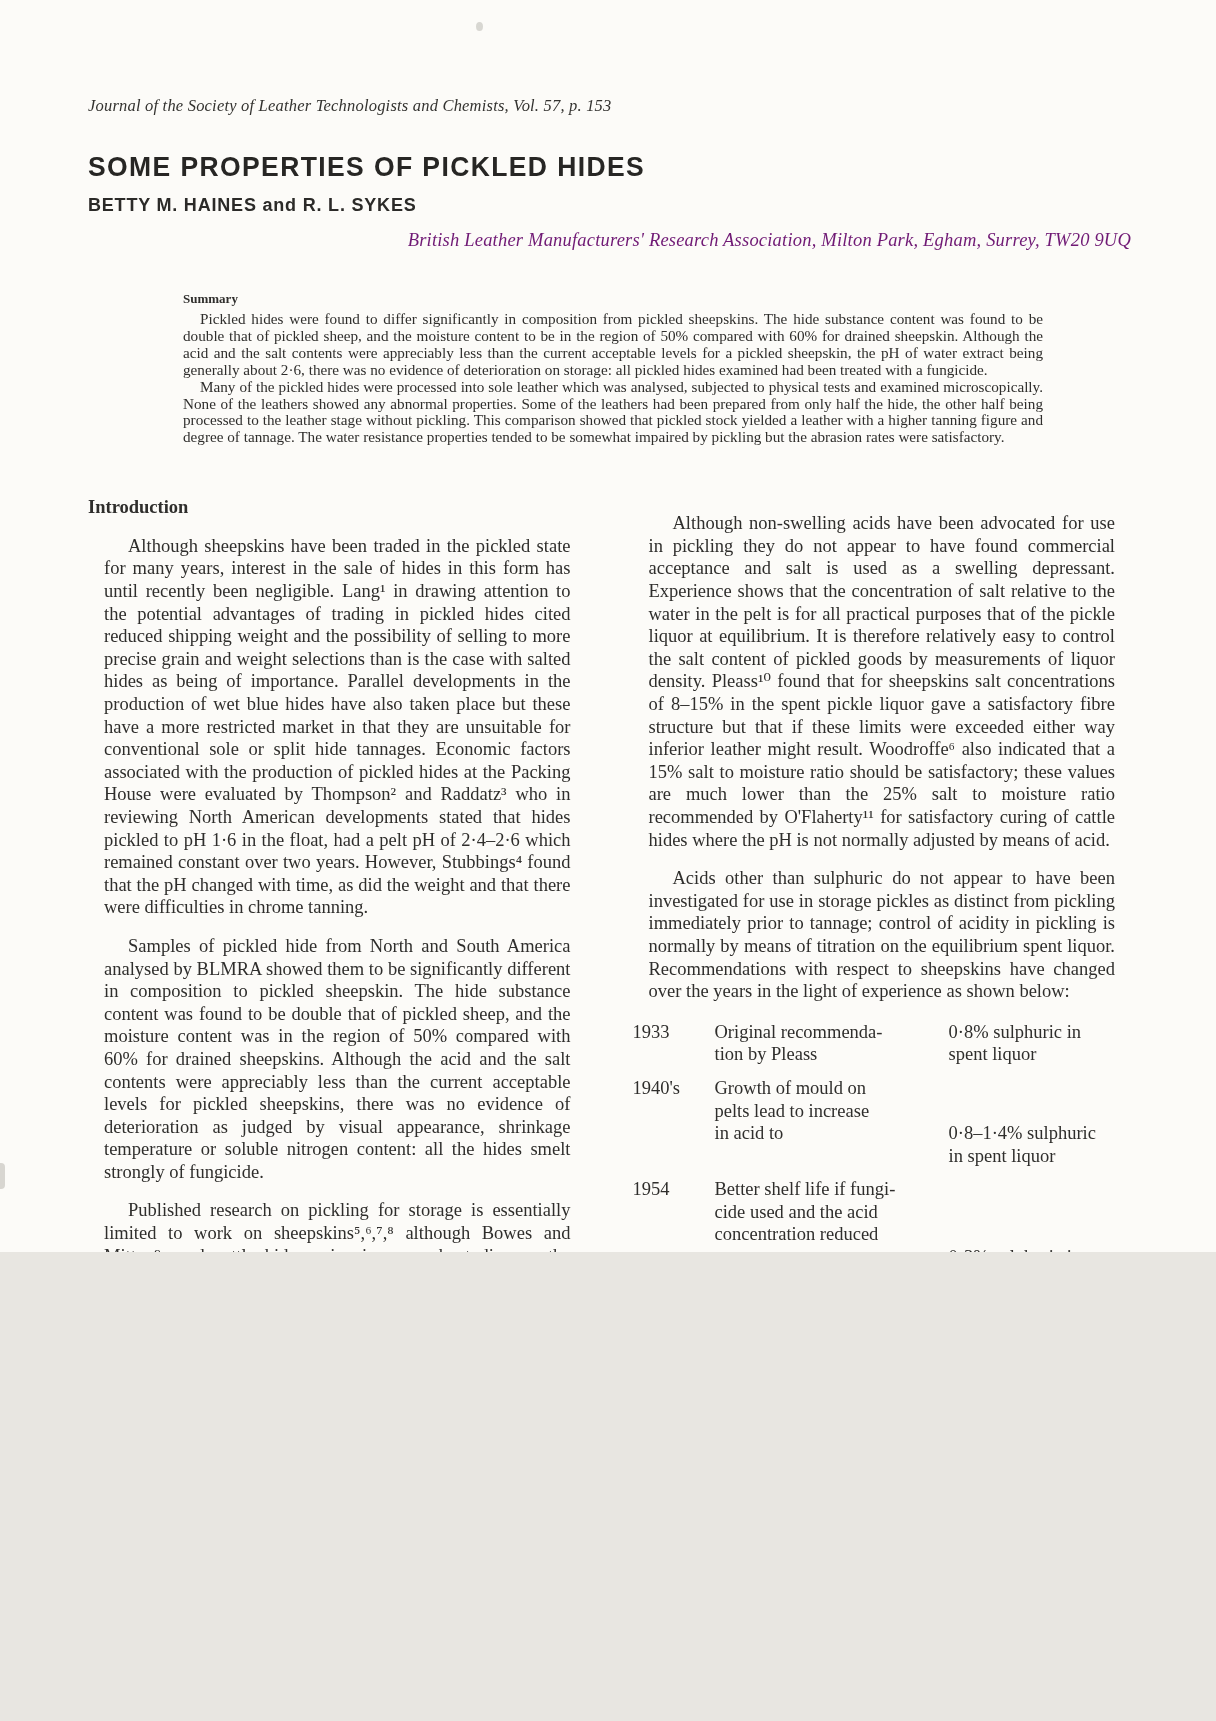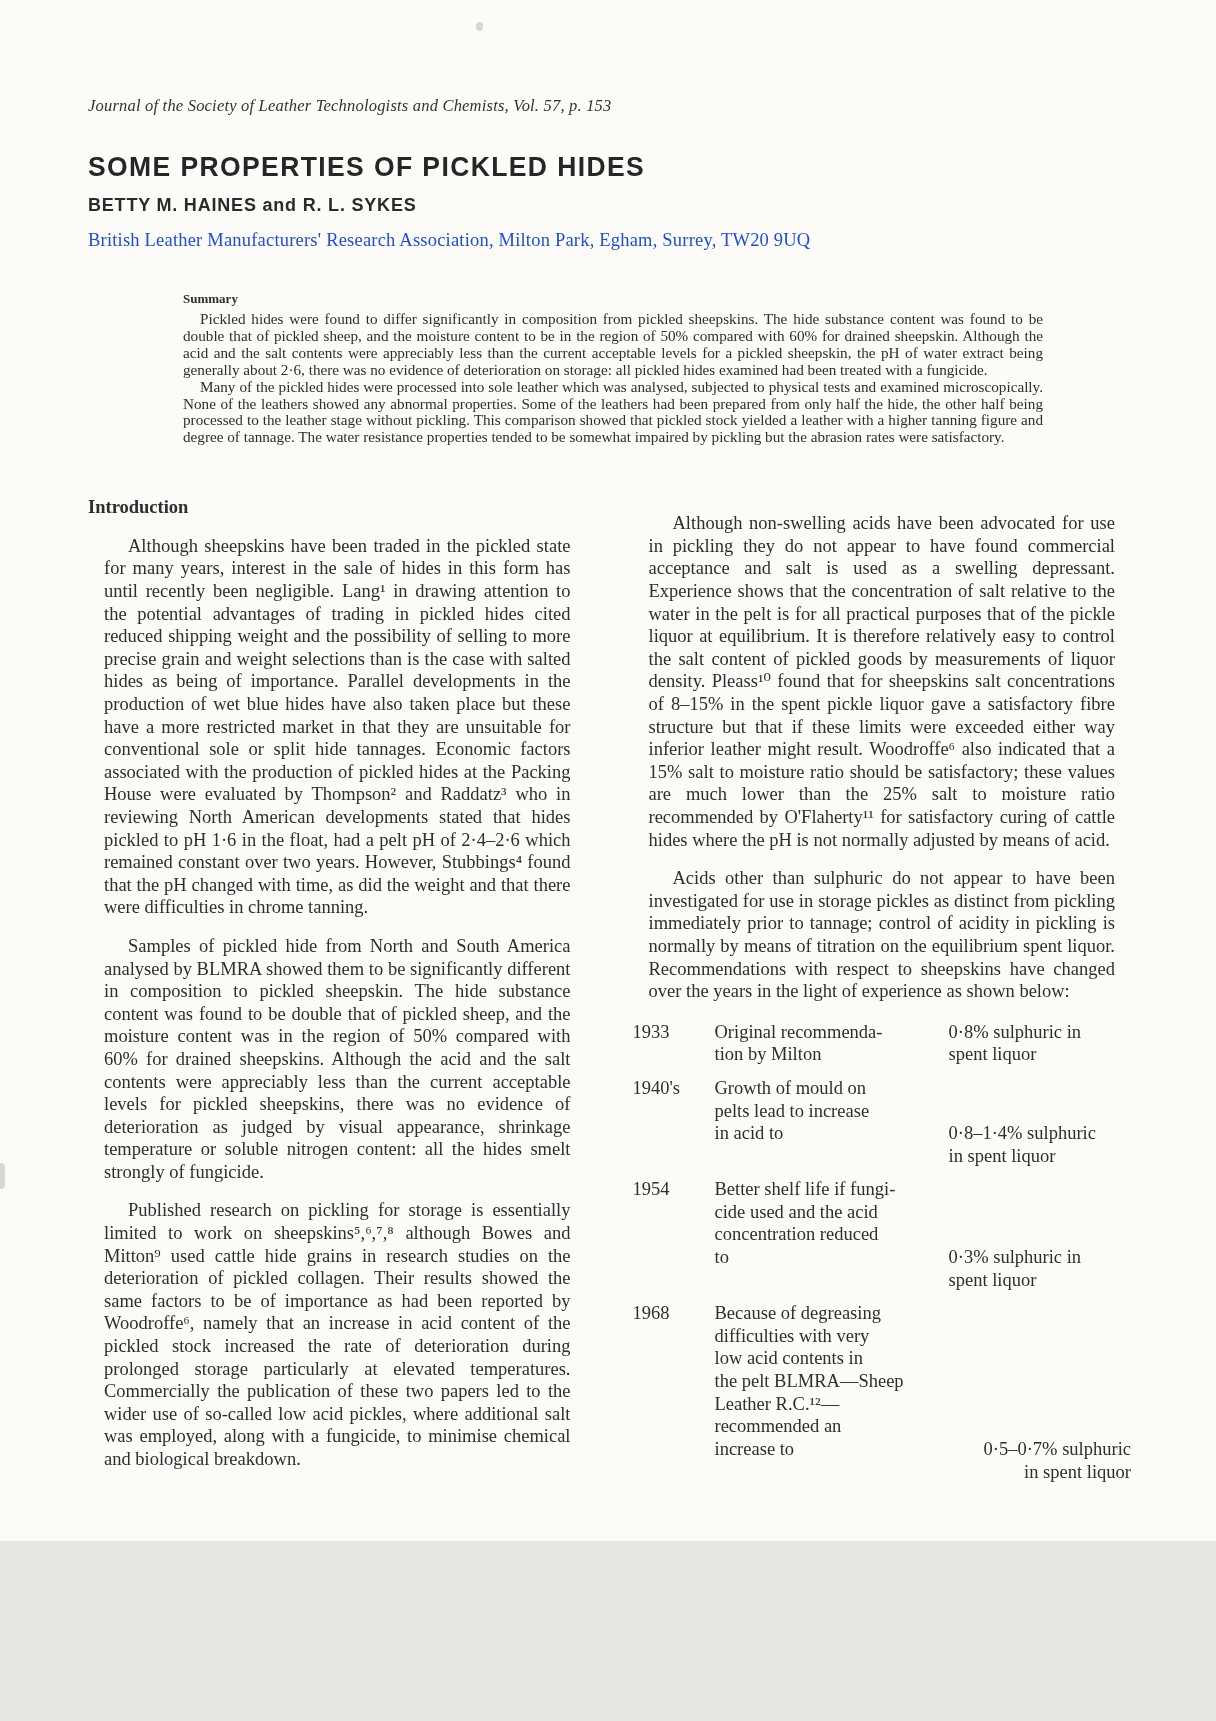--- a/index.html
+++ b/index.html
@@ -3,21 +3,21 @@
 <meta charset="utf-8">
 <style>
   html, body {
     margin: 0;
     padding: 0;
     background: #e8e6e1;
   }
   .page {
     position: relative;
     width: 1216px;
-    height: 1541px;
+    height: 1252px;
     margin: 0 auto;
     background: #fcfbf8;
     color: #2f2e2c;
     font-family: "Liberation Serif", "DejaVu Serif", serif;
     box-sizing: border-box;
     padding: 96px 85px 0 88px;
     overflow: hidden;
   }
 
   
@@ -62,23 +62,25 @@
   .authors {
     margin-top: 12px;
     font-family: "Liberation Sans", "DejaVu Sans", sans-serif;
     font-weight: bold;
     font-size: 18px;
     letter-spacing: 0.8px;
     color: #2b2a28;
   }
   .affiliation {
     margin-top: 14px;
+    font-style: italic;
     font-size: 18.5px;
     letter-spacing: 0.2px;
-    color: #1d4ed8;
+    color: #701a75;
+    text-align: right;
   }
 
   .summary {
     margin: 40px 88px 0 95px;
   }
   .summary-heading {
     font-weight: bold;
     font-size: 13px;
     margin-bottom: 4px;
   }
@@ -177,21 +179,21 @@
 
     <div class="col">
       <p class="body-p indent">Although non-swelling acids have been advocated for use in pickling they do not appear to have found commercial acceptance and salt is used as a swelling depressant. Experience shows that the concentration of salt relative to the water in the pelt is for all practical purposes that of the pickle liquor at equilibrium. It is therefore relatively easy to control the salt content of pickled goods by measurements of liquor density. Pleass¹⁰ found that for sheepskins salt concentrations of 8–15% in the spent pickle liquor gave a satisfactory fibre structure but that if these limits were exceeded either way inferior leather might result. Woodroffe⁶ also indicated that a 15% salt to moisture ratio should be satisfactory; these values are much lower than the 25% salt to moisture ratio recommended by O'Flaherty¹¹ for satisfactory curing of cattle hides where the pH is not normally adjusted by means of acid.</p>
       <p class="body-p indent">Acids other than sulphuric do not appear to have been investigated for use in storage pickles as distinct from pickling immediately prior to tannage; control of acidity in pickling is normally by means of titration on the equilibrium spent liquor. Recommendations with respect to sheepskins have changed over the years in the light of experience as shown below:</p>
 
       <div class="timeline">
 
         <div class="trow trow-0">
           <div class="tyear">1933</div>
           <div class="tdesc">Original recommenda-
-tion by Milton</div>
+tion by Pleass</div>
           <div class="tval">0·8% sulphuric in
 spent liquor</div>
         </div>
 
         <div class="trow trow-1">
           <div class="tyear">1940's</div>
           <div class="tdesc">Growth of mould on
 pelts lead to increase
 in acid to</div>
           <div class="tval">0·8–1·4% sulphuric

